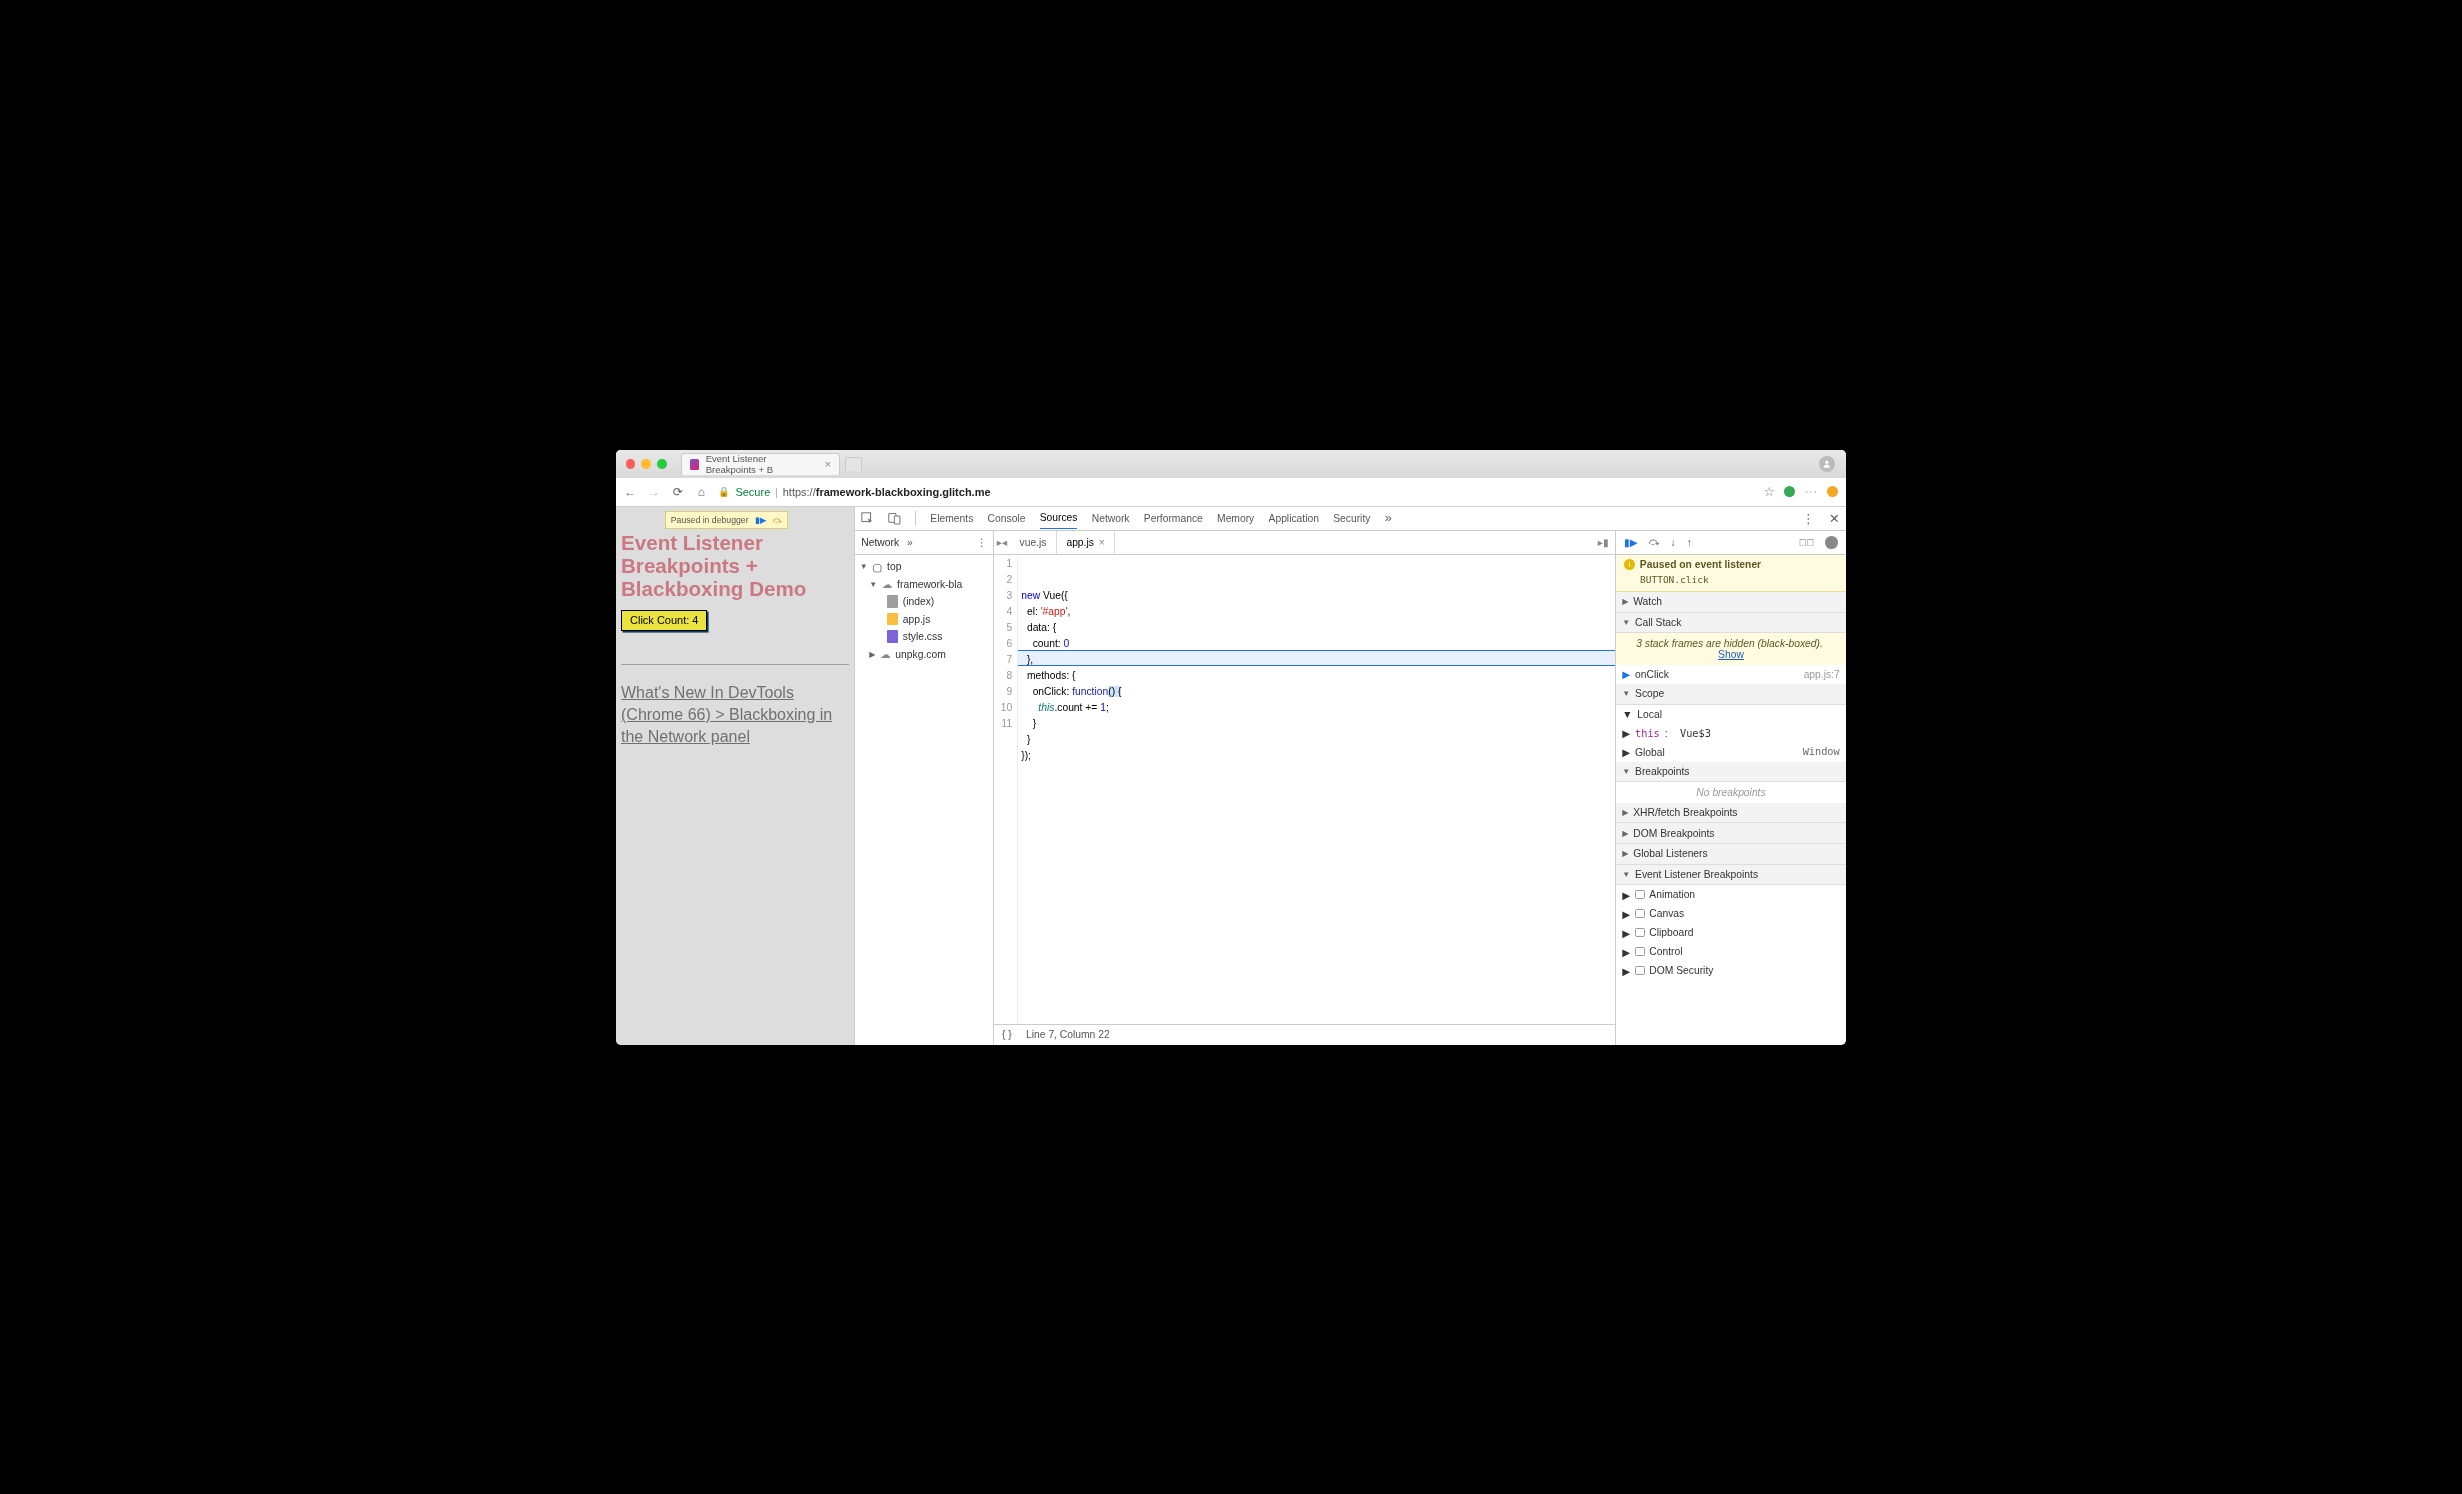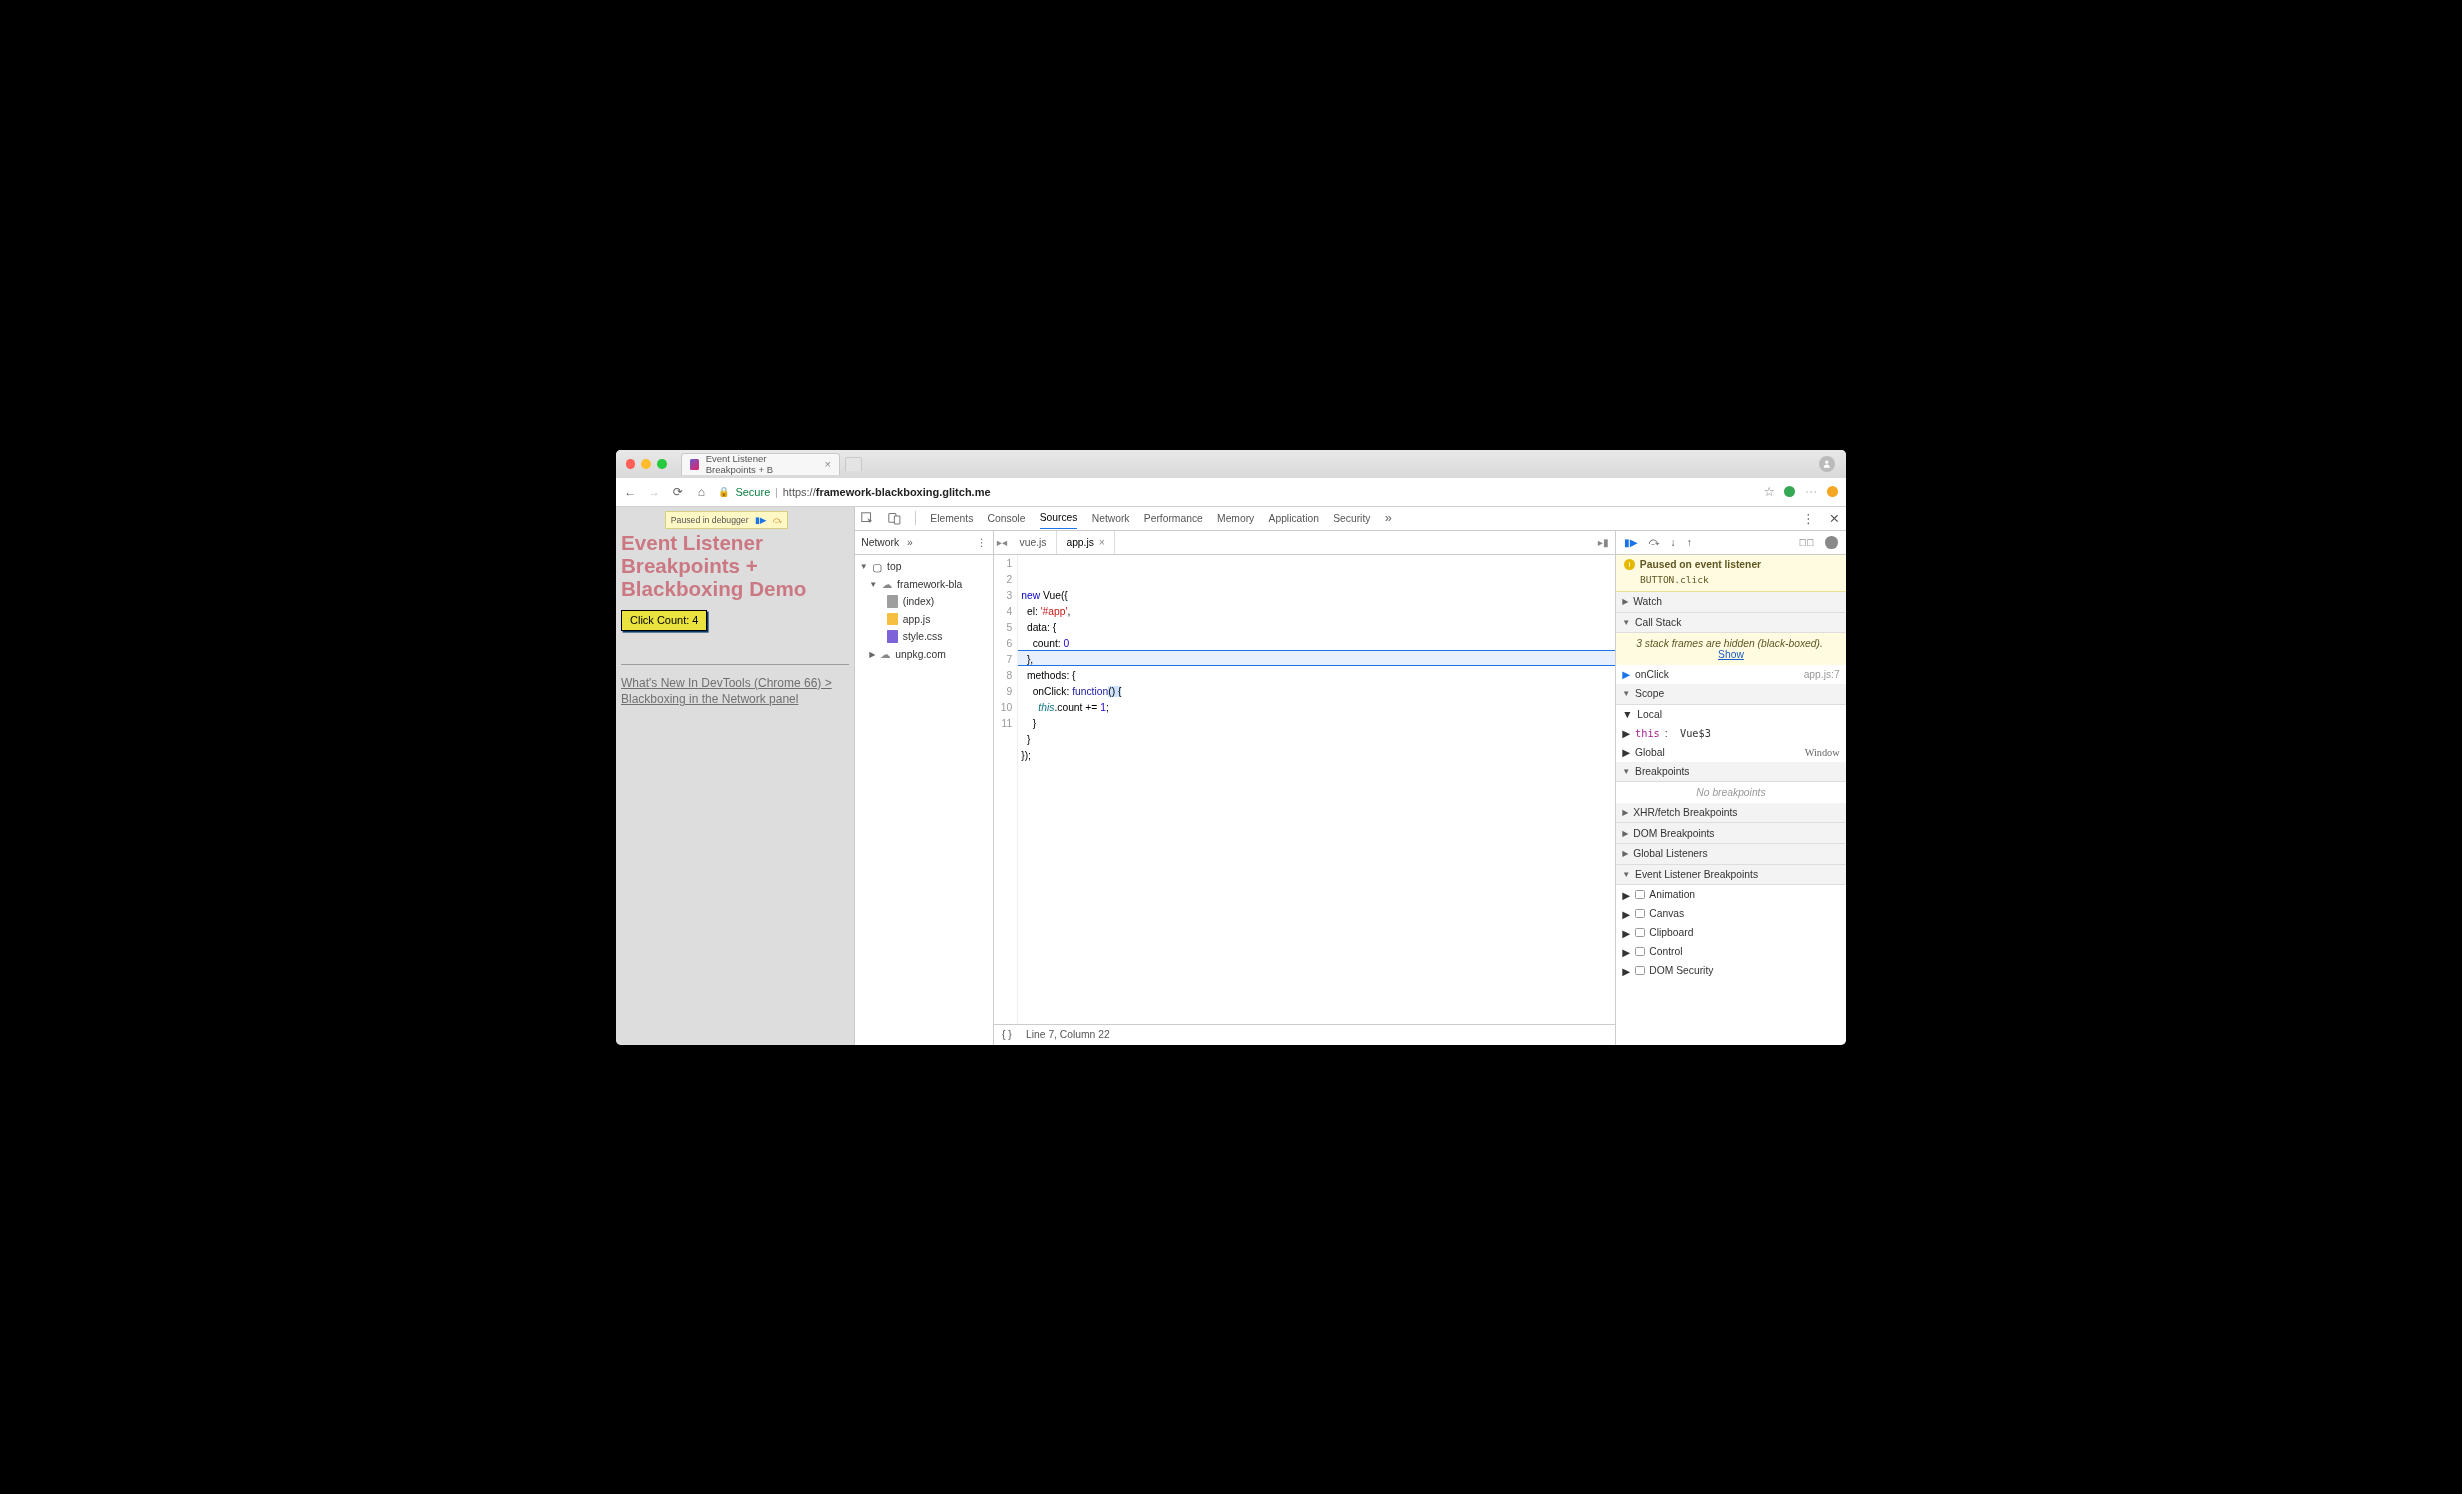--- a/index.html
+++ b/index.html
@@ -31,21 +31,21 @@
   .circle.green{background:#34a853;}
   .circle.orange{background:#f5a623;}
   .star{color:#888;font-size:12.7px;}
   
   .content{flex:1;display:flex;overflow:hidden;}
   .page{width:238px;background:rgba(180,180,180,.45);position:relative;padding:5px;color:#666;}
   .page .pill{position:absolute;top:4.8px;left:49px;background:#fff7c4;border:0.8px solid #d7cf7f;font:8.7px/1 Menlo,monospace;padding:3.2px 4.8px;display:flex;align-items:center;gap:6.3px;color:#555;}
   .page h1{color:#c55766;font-size:20.6px;font-weight:700;opacity:.75;margin-top:20.6px;line-height:1.1;}
   .page .btn{display:inline-block;margin-top:10px;background:#e9e23f;border:0.8px solid #000;box-shadow:1.6px 1.6px 0 #0a3a6a;color:#000;font-size:11px;padding:3.2px 8px;}
   .page hr{margin-top:33px;border:none;border-top:0.8px solid #9e9e9e;}
-  .page .lnk{margin-top:10px;font-size:12px;text-decoration:underline;color:#707070;line-height:1.4;}
+  .page .lnk{margin-top:17px;font-size:16px;text-decoration:underline;color:#707070;line-height:1.4;}
   
   .devtools{flex:1;display:flex;flex-direction:column;border-left:0.8px solid #ccc;}
   .dt-tabs{height:24px;border-bottom:0.8px solid #ccc;display:flex;align-items:center;padding:0 6.3px;gap:14.3px;font-size:10.3px;color:#555;}
   .dt-tabs .i{width:12.7px;height:12.7px;display:flex;align-items:center;justify-content:center;color:#777;}
   .dt-tabs .t{cursor:pointer;padding:4.8px 0;}
   .dt-tabs .t.active{color:#000;border-bottom:1.6px solid #1a73e8;}
   .dt-tabs .spacer{flex:1;}
   .dt-tabs .more{font-size:12.7px;color:#666;}
   .dt-tabs .close{font-size:12.7px;color:#555;}
   .dt-body{flex:1;display:flex;overflow:hidden;}
@@ -100,21 +100,21 @@
   .blk .row{display:flex;align-items:center;height:19px;padding:0 6.3px;gap:4.8px;}
   .blk .muted{color:#999;font-style:italic;text-align:center;padding:4.8px 0;}
   .blk .note{background:#fffbe0;color:#5f5723;font-style:italic;text-align:center;padding:4.8px 6.3px;}
   .blk .note a{color:#1a5cc6;text-decoration:underline;font-style:normal;}
   .blk .frame{display:flex;align-items:center;height:19px;padding:0 6.3px;}
   .blk .frame .arrow{color:#1a73e8;margin-right:4.8px;}
   .blk .frame .loc{margin-left:auto;color:#999;}
   .sub{padding-left:14.3px;}
   .scope .k{color:#a31f8f;font-family:Menlo,monospace;}
   .scope .v{color:#333;font-family:Menlo,monospace;}
-  .scope .gl{margin-left:auto;color:#666;font-family:Liberation Serif, serif;}
+  .scope .gl{margin-left:auto;color:#666;font-family:Liberation Mono, monospace;}
   .chk{width:9.5px;height:9.5px;border:0.8px solid #999;border-radius:1.6px;}
   svg{display:block;}
 </style>
 </head>
 <body>
 
 <div class="window">
 
   <div class="titlebar">
     <div class="traffic">

